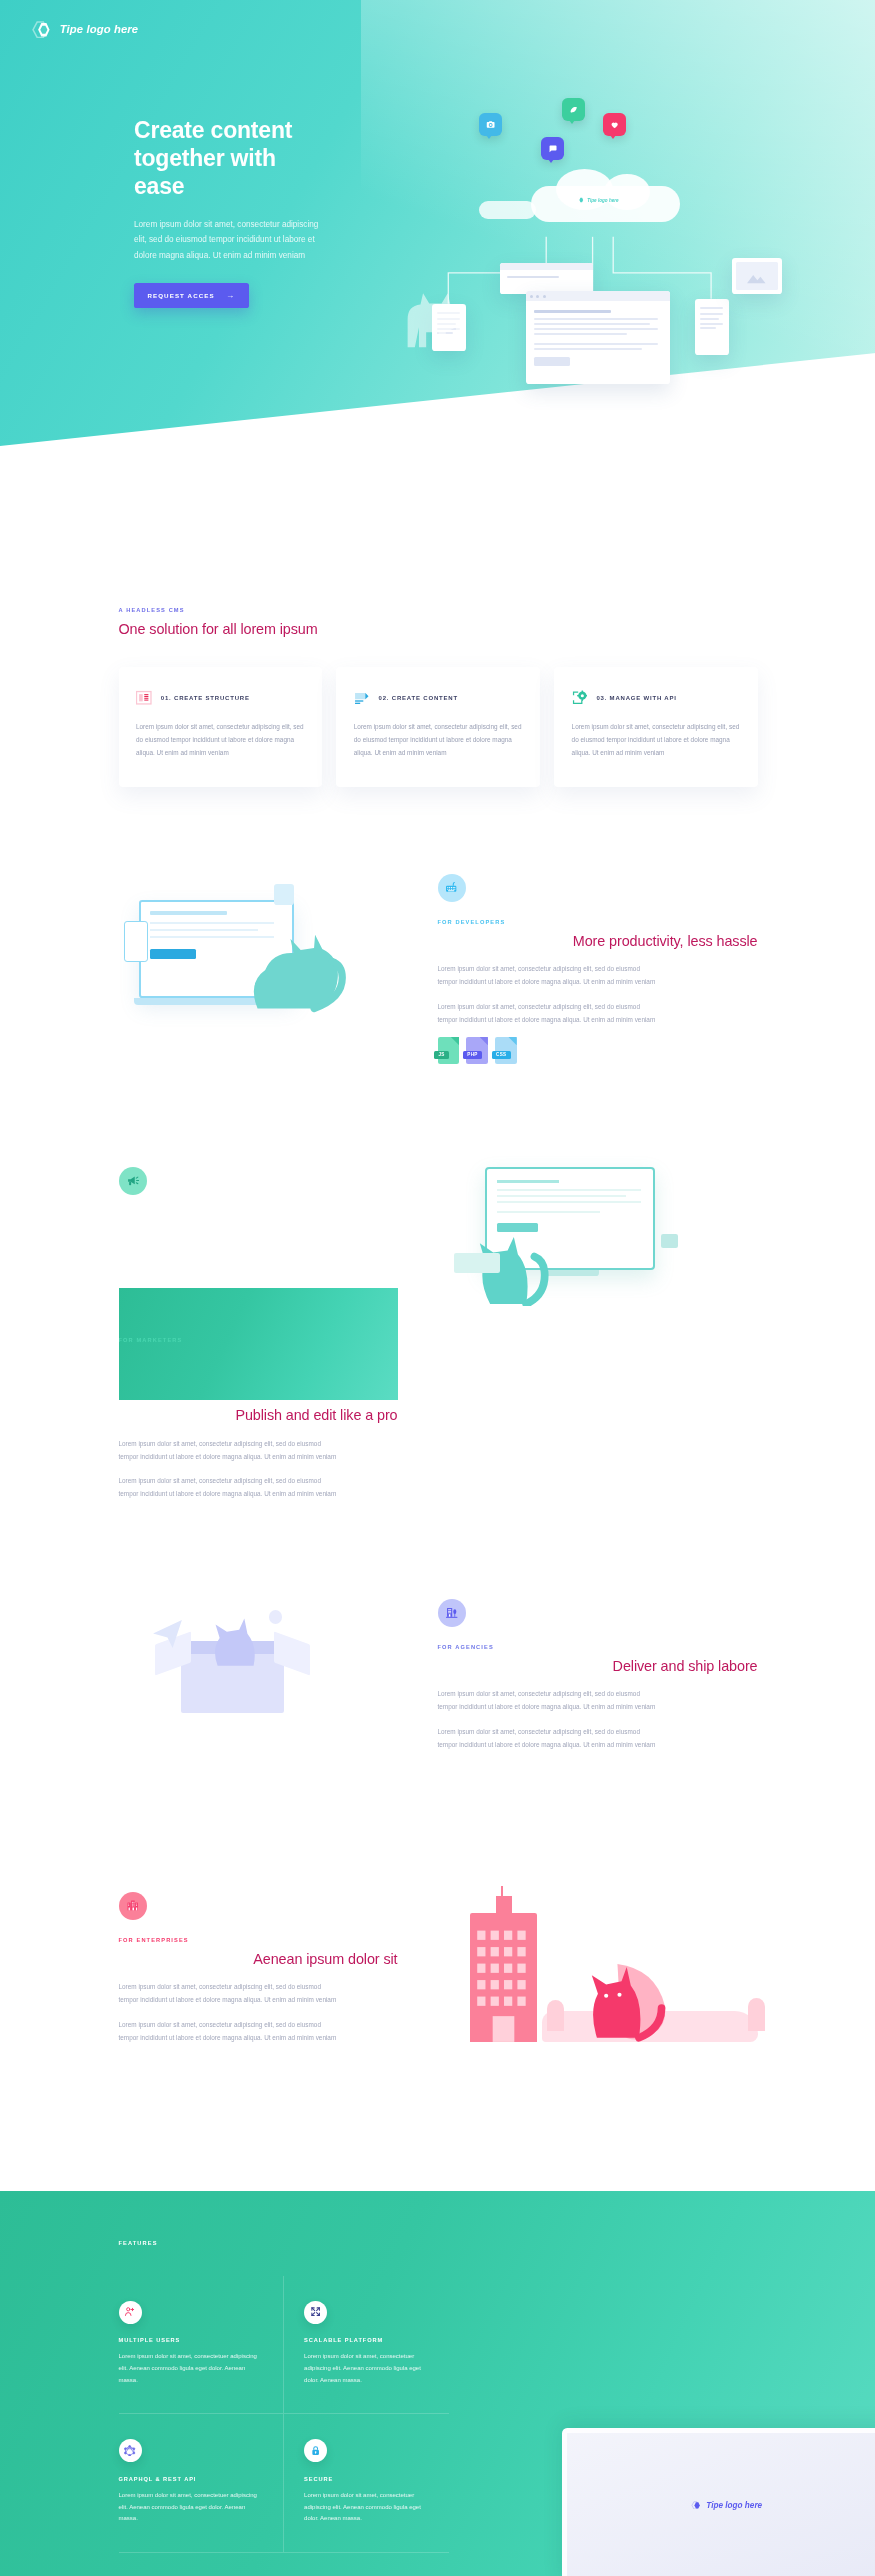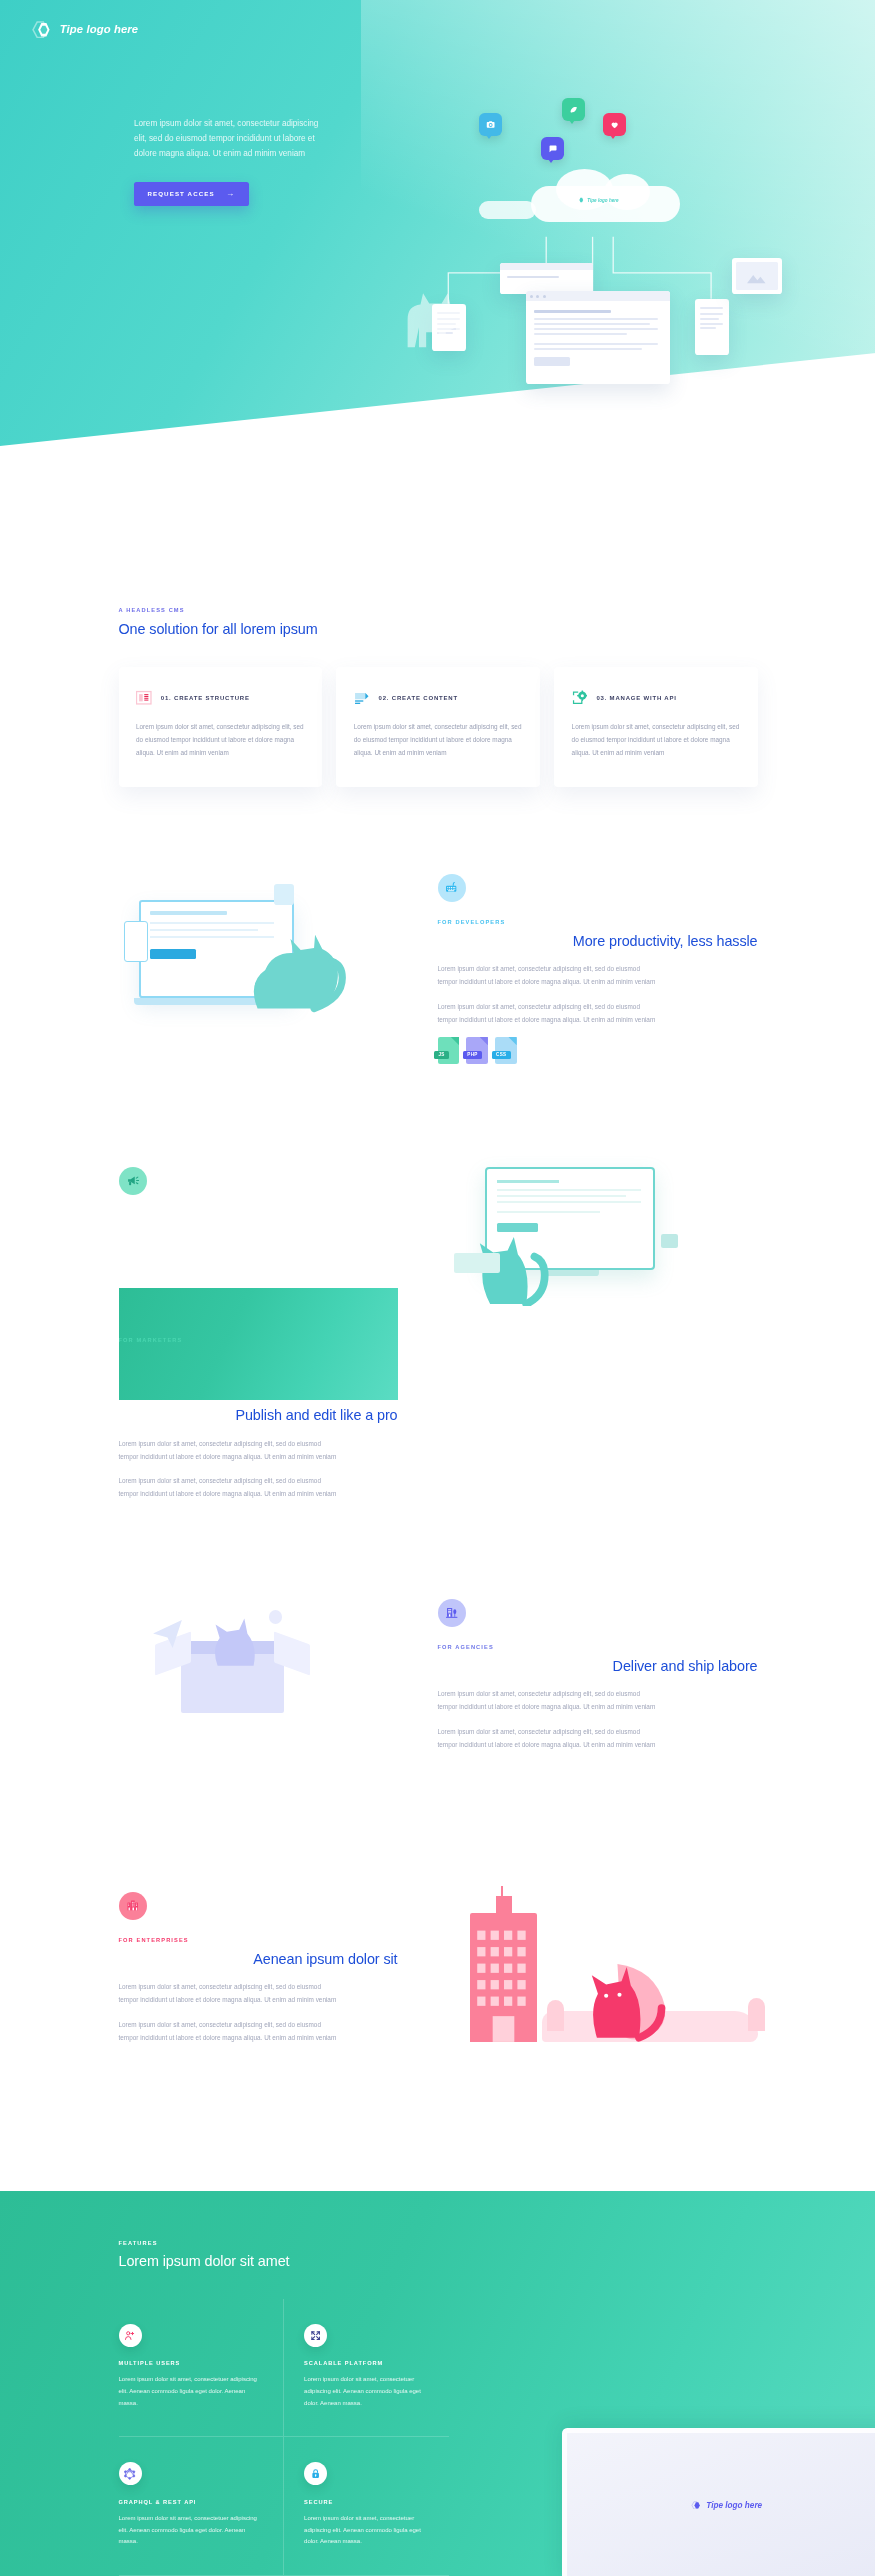--- a/index.html
+++ b/index.html
@@ -84,21 +84,21 @@
   .eyebrow{
     font-size:5.7px;font-weight:bold;letter-spacing:1.1px;text-transform:uppercase;
   }
   .eyebrow.violet{color:#6f6fe8;}
   .eyebrow.blue{color:#48c2f0;}
   .eyebrow.green{color:#49d6b0;}
   .eyebrow.indigo{color:#6f77e8;}
   .eyebrow.pink{color:#f5396b;}
   .eyebrow.white{color:#ffffff;}
   .h2{
-    font-size:14.4px;font-weight:300;color:#1d4ed8;letter-spacing:-0.1px;
+    font-size:14.4px;font-weight:300;color:#be185d;letter-spacing:-0.1px;
   }
 
   .solution{padding:100px 0 0 0;}
   .solution .h2{margin-top:8.2px;}
   .cards{display:flex;gap:14.4px;margin-top:30px;}
   .card{
     flex:1;background:#fff;border-radius:4.1px;padding:23px 17.5px 27px 17.5px;
     box-shadow:0 8.2px 21.6px rgba(95,115,165,.10);
   }
   .card-head{display:flex;align-items:center;gap:9.3px;margin-bottom:15.5px;}
@@ -277,20 +277,21 @@
       <div class="doc-card" style="left:361px;top:227px;width:50px;height:36px;background:#fff;">
         <div style="position:absolute;inset:4.1px;background:#edf1fa;border-radius:1.5px;"></div>
         <svg width="20.6" height="13.4" viewBox="0 0 40 26" style="position:absolute;left:14.4px;top:13.4px;">
             <path d="M2 24 L14 8 L22 18 L28 11 L38 24 Z" fill="#cfd8ec"></path>
           </svg>
       </div>
     </div>
 
     <div class="hero-inner">
       <div class="hero-copy">
+        <h1 class="hero-title">Create content together with ease</h1>
         <p class="hero-sub">Lorem ipsum dolor sit amet, consectetur adipiscing elit, sed do eiusmod tempor incididunt ut labore et dolore magna aliqua. Ut enim ad minim veniam</p>
         <button class="btn-primary">
           <span>REQUEST ACCES</span>
           <span class="arrow">→</span>
         </button>
       </div>
     </div>
   </header>
 
   <section class="section solution">
@@ -554,21 +555,20 @@
         </svg>
         <div style="position:absolute;left:108px;top:118px;width:17.5px;height:31px;background:#ffd0da;border-radius:9.3px 9.3px 0 0;"></div>
         <div style="position:absolute;left:309px;top:116px;width:17.5px;height:33px;background:#ffd0da;border-radius:9.3px 9.3px 0 0;"></div>
       </div>
     </div>
   </section>
 
   <section class="green">
     <div class="container">
       <div class="eyebrow white">FEATURES</div>
-      <h2 class="h2">Lorem ipsum dolor sit amet</h2>
 
       <div class="fgrid">
 
         <div class="fcell">
           <div class="fcircle">
             <svg width="11.3" height="11.3" viewBox="0 0 24 24" fill="none" stroke="#f5396b" stroke-width="2" stroke-linecap="round">
                 <circle cx="9" cy="7" r="3.4"></circle>
                 <path d="M3 20 a6 6 0 0112 0"></path>
                 <path d="M18 5 v5 M15.5 7.5 h5"></path>
               </svg>

